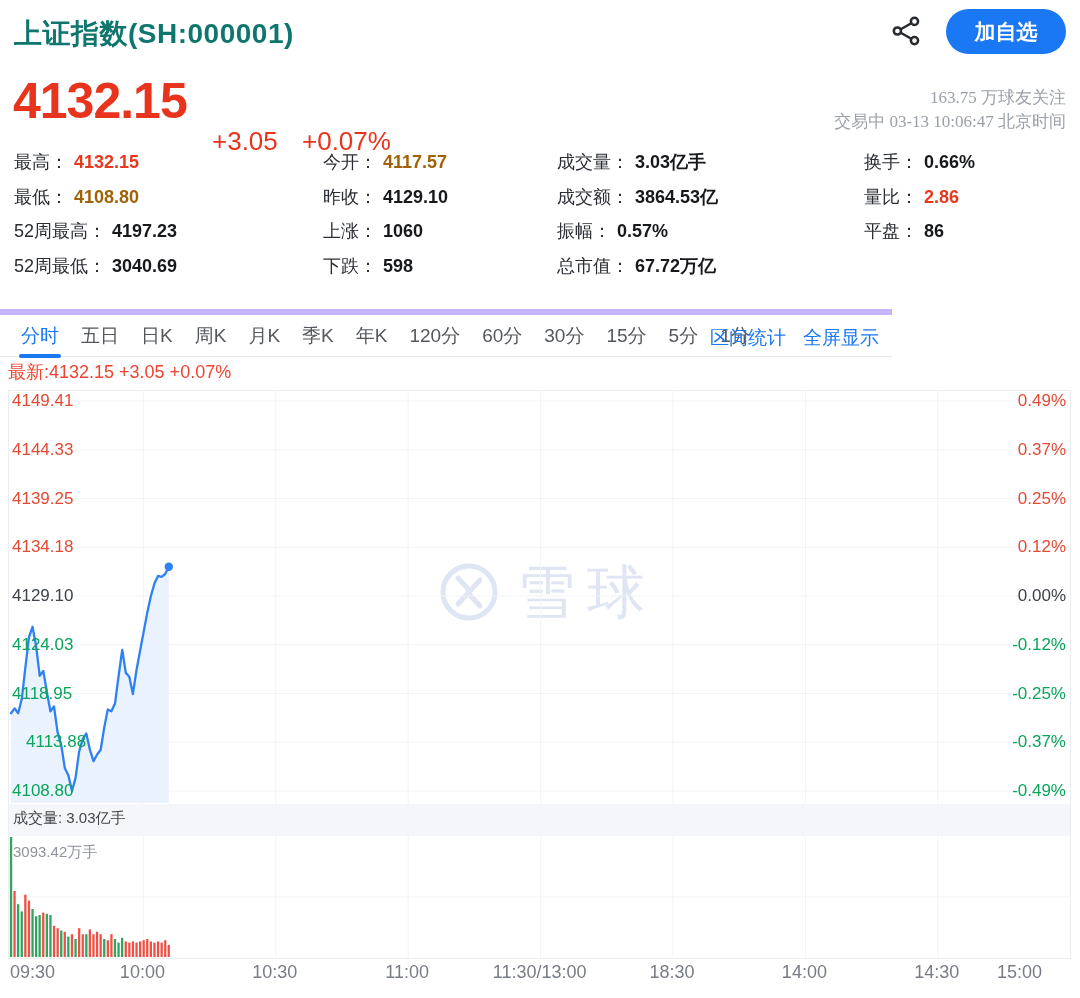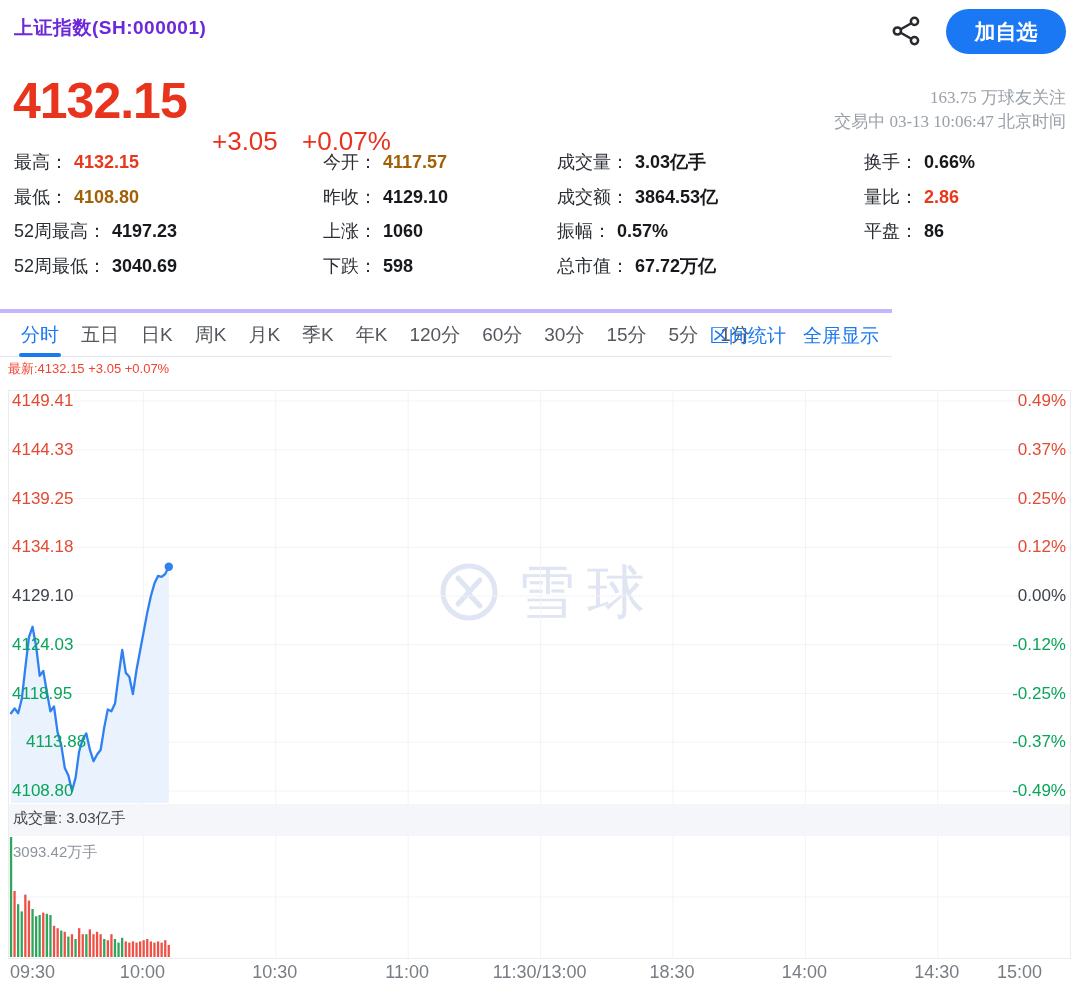--- a/index.html
+++ b/index.html
@@ -1,48 +1,48 @@
 <!DOCTYPE html>
 <html><head>
 <meta charset="utf-8">
 <style>
   html,body{margin:0;padding:0;background:#fff;}
   body{width:1080px;height:998px;overflow:hidden;font-family:"Liberation Sans",sans-serif;-webkit-font-smoothing:antialiased;}
   .page{position:relative;width:1080px;height:998px;background:#fff;}
 
   
-  .title{position:absolute;left:14px;top:15px;font-size:19px;font-weight:600;color:#6d28d9;letter-spacing:.5px;}
+  .title{position:absolute;left:14px;top:15px;font-size:28px;font-weight:600;color:#0f766e;letter-spacing:.5px;}
   .share{position:absolute;left:891px;top:15px;width:32px;height:32px;cursor:pointer;}
   .follow-btn{position:absolute;left:946px;top:9px;width:120px;height:45px;border:none;border-radius:23px;
     background:#1b78f4;color:#fff;font-size:21px;font-weight:700;font-family:inherit;cursor:pointer;}
 
   
   .price{position:absolute;left:13px;top:76px;font-size:50px;font-weight:700;color:#e8331d;line-height:1;letter-spacing:-1px;}
   .chg{position:absolute;top:96px;font-size:26px;font-weight:500;color:#e8331d;line-height:1;margin-top:32px;}
   .chg.abs{left:212px;} .chg.pct{left:302px;}
   .meta{position:absolute;right:14px;top:86px;text-align:right;font-family:"Liberation Serif",serif;
     font-size:17px;color:#9aa0a8;line-height:24px;}
 
   
   .stat-col{position:absolute;top:150px;}
   .stat-row{position:absolute;left:0;height:24px;line-height:24px;font-size:18px;white-space:nowrap;}
   .stat-row .lab{color:#2a2d33;}
   .stat-row .val{font-weight:700;color:#16181b;margin-left:6px;}
   .val.up{color:#e8391f;} .val.down{color:#a16207;}
 
   
-  .tabs{position:absolute;left:0;top:309px;width:892px;height:48px;border-top:4px solid #c4b5fd;
+  .tabs{position:absolute;left:0;top:309px;width:892px;height:48px;border-top:6px solid #c4b5fd;
     border-bottom:1px solid #e4e6ea;box-sizing:border-box;display:flex;align-items:center;padding-left:21px;gap:22px;}
   .tab{position:relative;font-size:19px;color:#54575d;cursor:pointer;height:46px;line-height:46px;}
   .tab.active{color:#1a78f0;}
   .tab.active::after{content:"";position:absolute;left:-2px;right:-2px;bottom:1px;height:4px;border-radius:2px;background:#1a78f0;}
   .tab-links{position:absolute;right:13px;top:0;height:46px;display:flex;align-items:center;gap:17px;}
   .tab-link{font-size:19px;color:#1a78f0;cursor:pointer;}
 
-  .latest{position:absolute;left:8px;top:360px;font-size:13px;color:#ef4431;}
+  .latest{position:absolute;left:8px;top:360px;font-size:18px;color:#ef4431;}
 
   
   .chart{position:absolute;left:8px;top:390px;width:1061px;height:567px;border:1px solid #ebedf1;box-sizing:content-box;}
   .chart svg.plot{position:absolute;left:0;top:0;z-index:2;cursor:crosshair;}
   .watermark{position:absolute;left:430px;top:170px;z-index:1;display:flex;align-items:center;gap:18px;color:#dfe5f2;}
   .watermark .wm-text{font-size:58px;letter-spacing:12px;font-weight:400;line-height:62px;}
   .ylab{position:absolute;z-index:3;font-size:17px;line-height:20px;}
   .ylab.left{left:3px;} .ylab.right{right:4px;text-align:right;}
   .ylab.up{color:#e24a33;} .ylab.flat{color:#3f434b;} .ylab.down{color:#0aa45a;}
   .vol-strip-label{position:absolute;left:4px;top:418px;z-index:3;font-size:15px;color:#41454c;}

